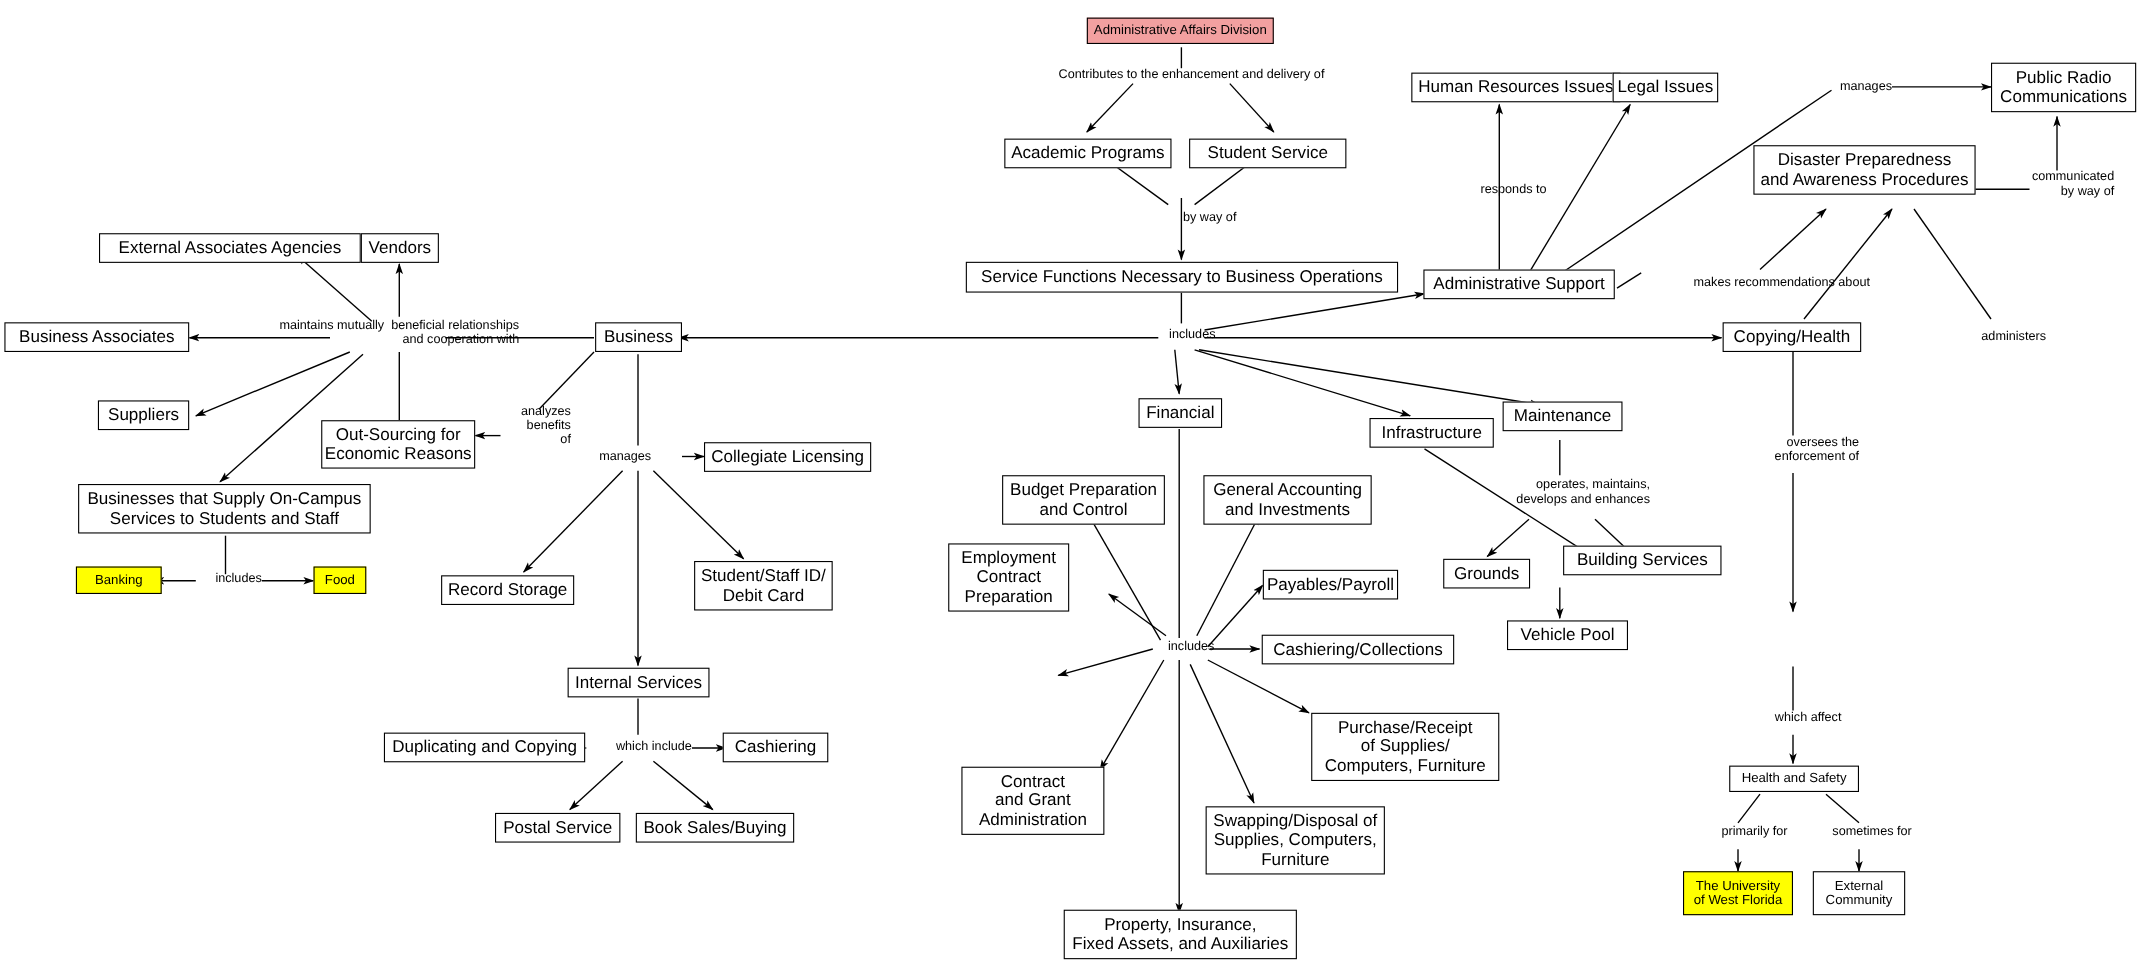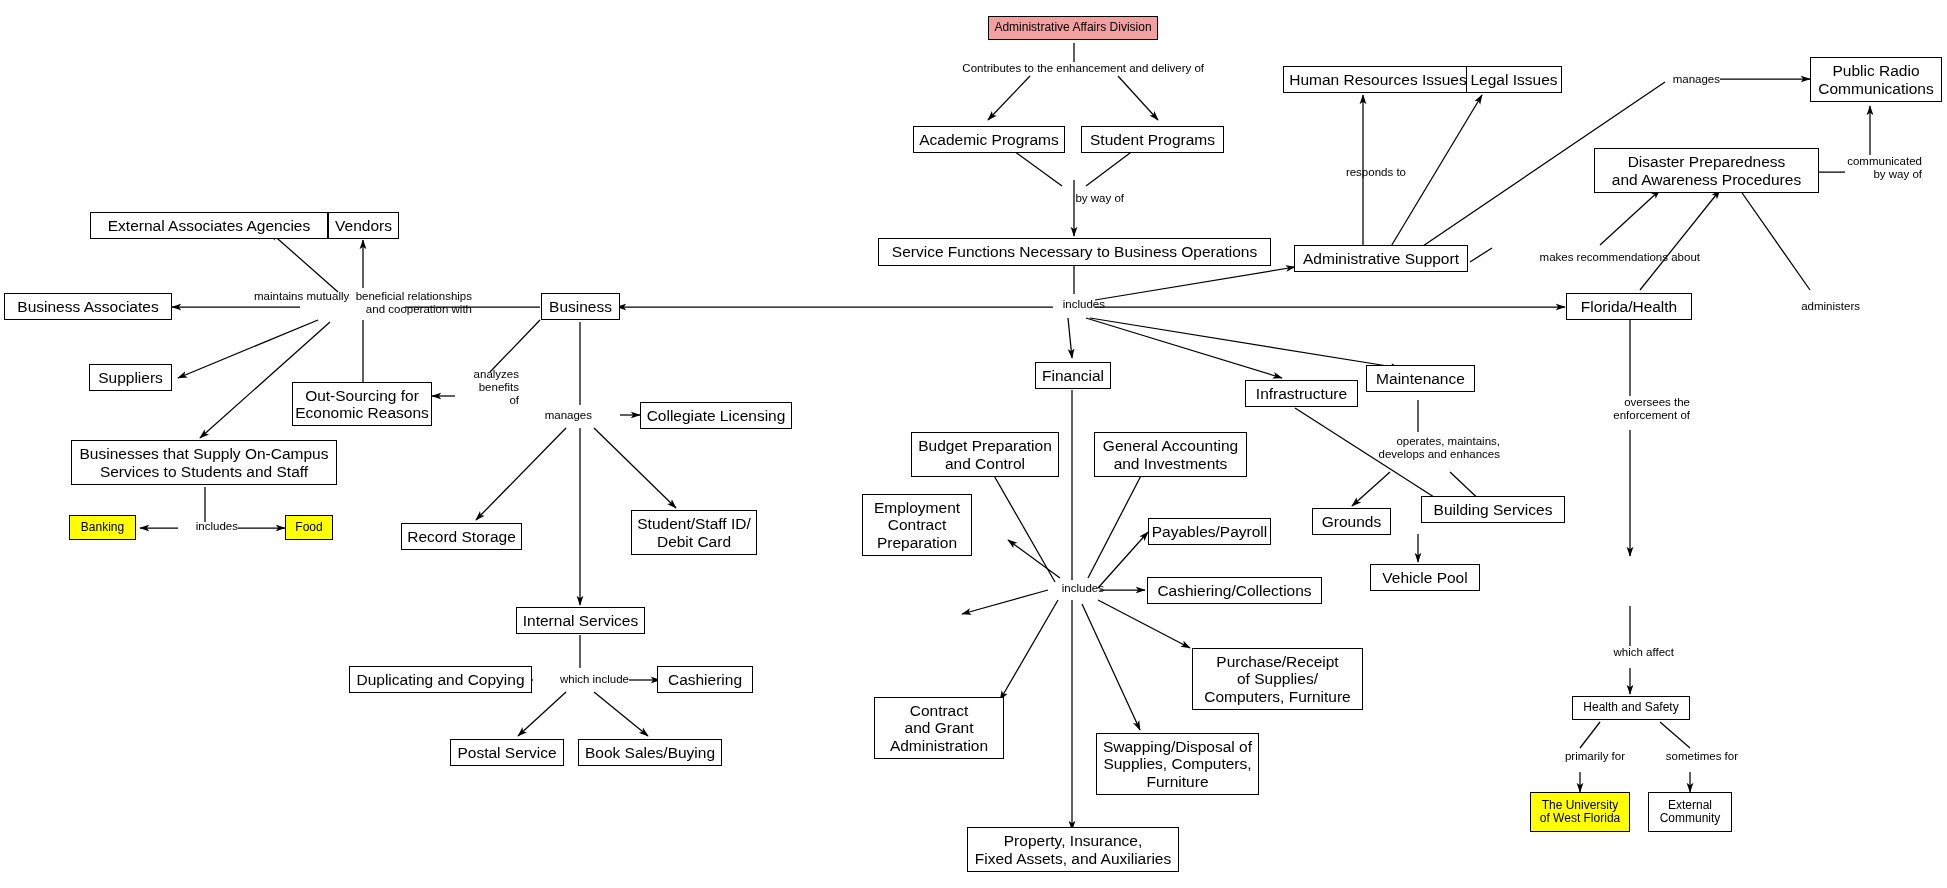--- a/index.html
+++ b/index.html
@@ -169,40 +169,40 @@
       <line x1="1098" y1="588" x2="1148" y2="532" marker-end="url(#ah)"></line>
       <line x1="1100" y1="590" x2="1145" y2="590" marker-end="url(#ah)"></line>
       <line x1="1098" y1="600" x2="1190" y2="648" marker-end="url(#ah)"></line>
       <line x1="1082" y1="604" x2="1140" y2="730" marker-end="url(#ah)"></line>
     </g>
   </svg>
 
   <div class="node n-sz-sm pink" style="left:988px;top:16px;width:170px;height:24px;">Administrative Affairs Division</div>
   <div class="lbl l-sz" style="left:944px;top:62px;width:260px;">Contributes to the enhancement and delivery of</div>
   <div class="node n-sz-md" style="left:913px;top:126px;width:152px;height:27px;">Academic Programs</div>
-  <div class="node n-sz-md" style="left:1081px;top:126px;width:143px;height:27px;">Student Programs</div>
+  <div class="node n-sz-md" style="left:1081px;top:126px;width:143px;height:27px;">Student Service</div>
   <div class="lbl l-sz" style="left:1024px;top:192px;width:100px;">by way of</div>
   <div class="node n-sz-md" style="left:878px;top:238px;width:393px;height:28px;">Service Functions Necessary to Business Operations</div>
   <div class="lbl l-sz" style="left:1043px;top:298px;width:62px;">includes</div>
 
   <div class="node n-sz-md" style="left:541px;top:293px;width:79px;height:27px;">Business</div>
   <div class="lbl l-sz" style="left:240px;top:290px;width:232px;">maintains mutually  beneficial relationships
 and cooperation with</div>
   <div class="node n-sz-md" style="left:90px;top:212px;width:238px;height:27px;">External Associates Agencies</div>
   <div class="node n-sz-md" style="left:328px;top:212px;width:71px;height:27px;">Vendors</div>
   <div class="node n-sz-md" style="left:4px;top:293px;width:168px;height:27px;">Business Associates</div>
   <div class="node n-sz-md" style="left:89px;top:364px;width:83px;height:27px;">Suppliers</div>
   <div class="node n-sz-md" style="left:292px;top:382px;width:140px;height:44px;">Out-Sourcing for
 Economic Reasons</div>
   <div class="lbl l-sz" style="left:455px;top:368px;width:64px;">analyzes
 benefits
 of</div>
   <div class="node n-sz-md" style="left:71px;top:440px;width:266px;height:45px;">Businesses that Supply On-Campus
 Services to Students and Staff</div>
-  <div class="node n-sz-sm yellow" style="left:69px;top:515px;width:67px;height:25px;text-align:right;">Banking</div>
+  <div class="node n-sz-sm yellow" style="left:69px;top:515px;width:78px;height:25px;text-align:right;">Banking</div>
   <div class="lbl l-sz" style="left:178px;top:520px;width:60px;">includes</div>
   <div class="node n-sz-sm yellow" style="left:285px;top:515px;width:48px;height:25px;">Food</div>
 
   <div class="lbl l-sz" style="left:528px;top:409px;width:64px;">manages</div>
   <div class="node n-sz-md" style="left:640px;top:402px;width:152px;height:27px;">Collegiate Licensing</div>
   <div class="node n-sz-md" style="left:401px;top:523px;width:121px;height:27px;">Record Storage</div>
   <div class="node n-sz-md" style="left:631px;top:510px;width:126px;height:45px;">Student/Staff ID/
 Debit Card</div>
   <div class="node n-sz-md" style="left:516px;top:607px;width:129px;height:27px;">Internal Services</div>
   <div class="node n-sz-md" style="left:349px;top:666px;width:183px;height:27px;">Duplicating and Copying</div>
@@ -236,25 +236,25 @@
 
   <div class="node n-sz-md" style="left:1294px;top:245px;width:174px;height:27px;">Administrative Support</div>
   <div class="node n-sz-md" style="left:1283px;top:66px;width:190px;height:27px;">Human Resources Issues</div>
   <div class="node n-sz-md" style="left:1466px;top:66px;width:96px;height:27px;">Legal Issues</div>
   <div class="lbl l-sz" style="left:1320px;top:166px;width:86px;">responds to</div>
   <div class="lbl l-sz" style="left:1640px;top:73px;width:80px;">manages</div>
   <div class="node n-sz-md" style="left:1810px;top:57px;width:132px;height:45px;">Public Radio
 Communications</div>
   <div class="lbl l-sz" style="left:1822px;top:155px;width:100px;">communicated
 by way of</div>
-  <div class="node n-sz-md" style="left:1594px;top:148px;width:225px;height:45px;">Disaster Preparedness
+  <div class="node n-sz-md" style="left:1594px;top:132px;width:202px;height:45px;">Disaster Preparedness
 and Awareness Procedures</div>
   <div class="lbl l-sz" style="left:1480px;top:251px;width:220px;">makes recommendations about</div>
   <div class="lbl l-sz" style="left:1762px;top:300px;width:98px;">administers</div>
-  <div class="node n-sz-md" style="left:1566px;top:293px;width:126px;height:27px;">Florida/Health</div>
+  <div class="node n-sz-md" style="left:1566px;top:293px;width:126px;height:27px;">Copying/Health</div>
 
   <div class="node n-sz-md" style="left:1245px;top:380px;width:113px;height:27px;">Infrastructure</div>
   <div class="node n-sz-md" style="left:1366px;top:365px;width:109px;height:27px;">Maintenance</div>
   <div class="lbl l-sz" style="left:1340px;top:435px;width:160px;">operates, maintains,
 develops and enhances</div>
   <div class="node n-sz-md" style="left:1312px;top:508px;width:79px;height:27px;">Grounds</div>
   <div class="node n-sz-md" style="left:1421px;top:496px;width:144px;height:27px;">Building Services</div>
   <div class="node n-sz-md" style="left:1370px;top:564px;width:110px;height:27px;">Vehicle Pool</div>
 
   <div class="lbl l-sz" style="left:1570px;top:396px;width:120px;">oversees the

